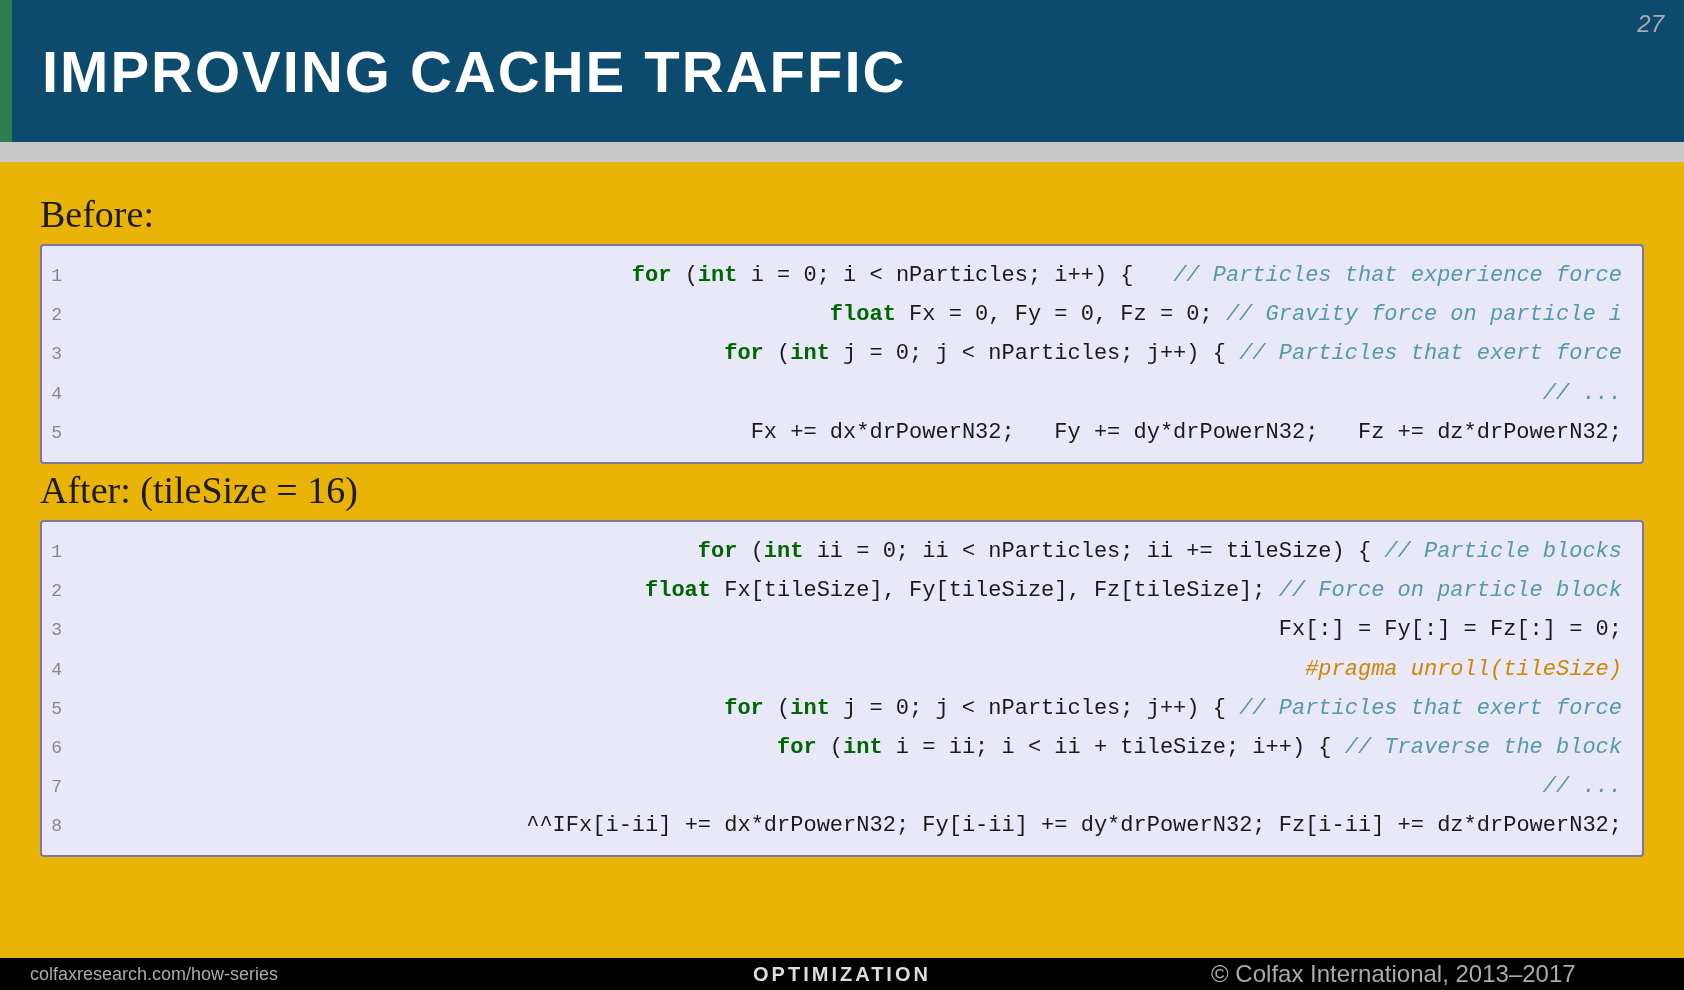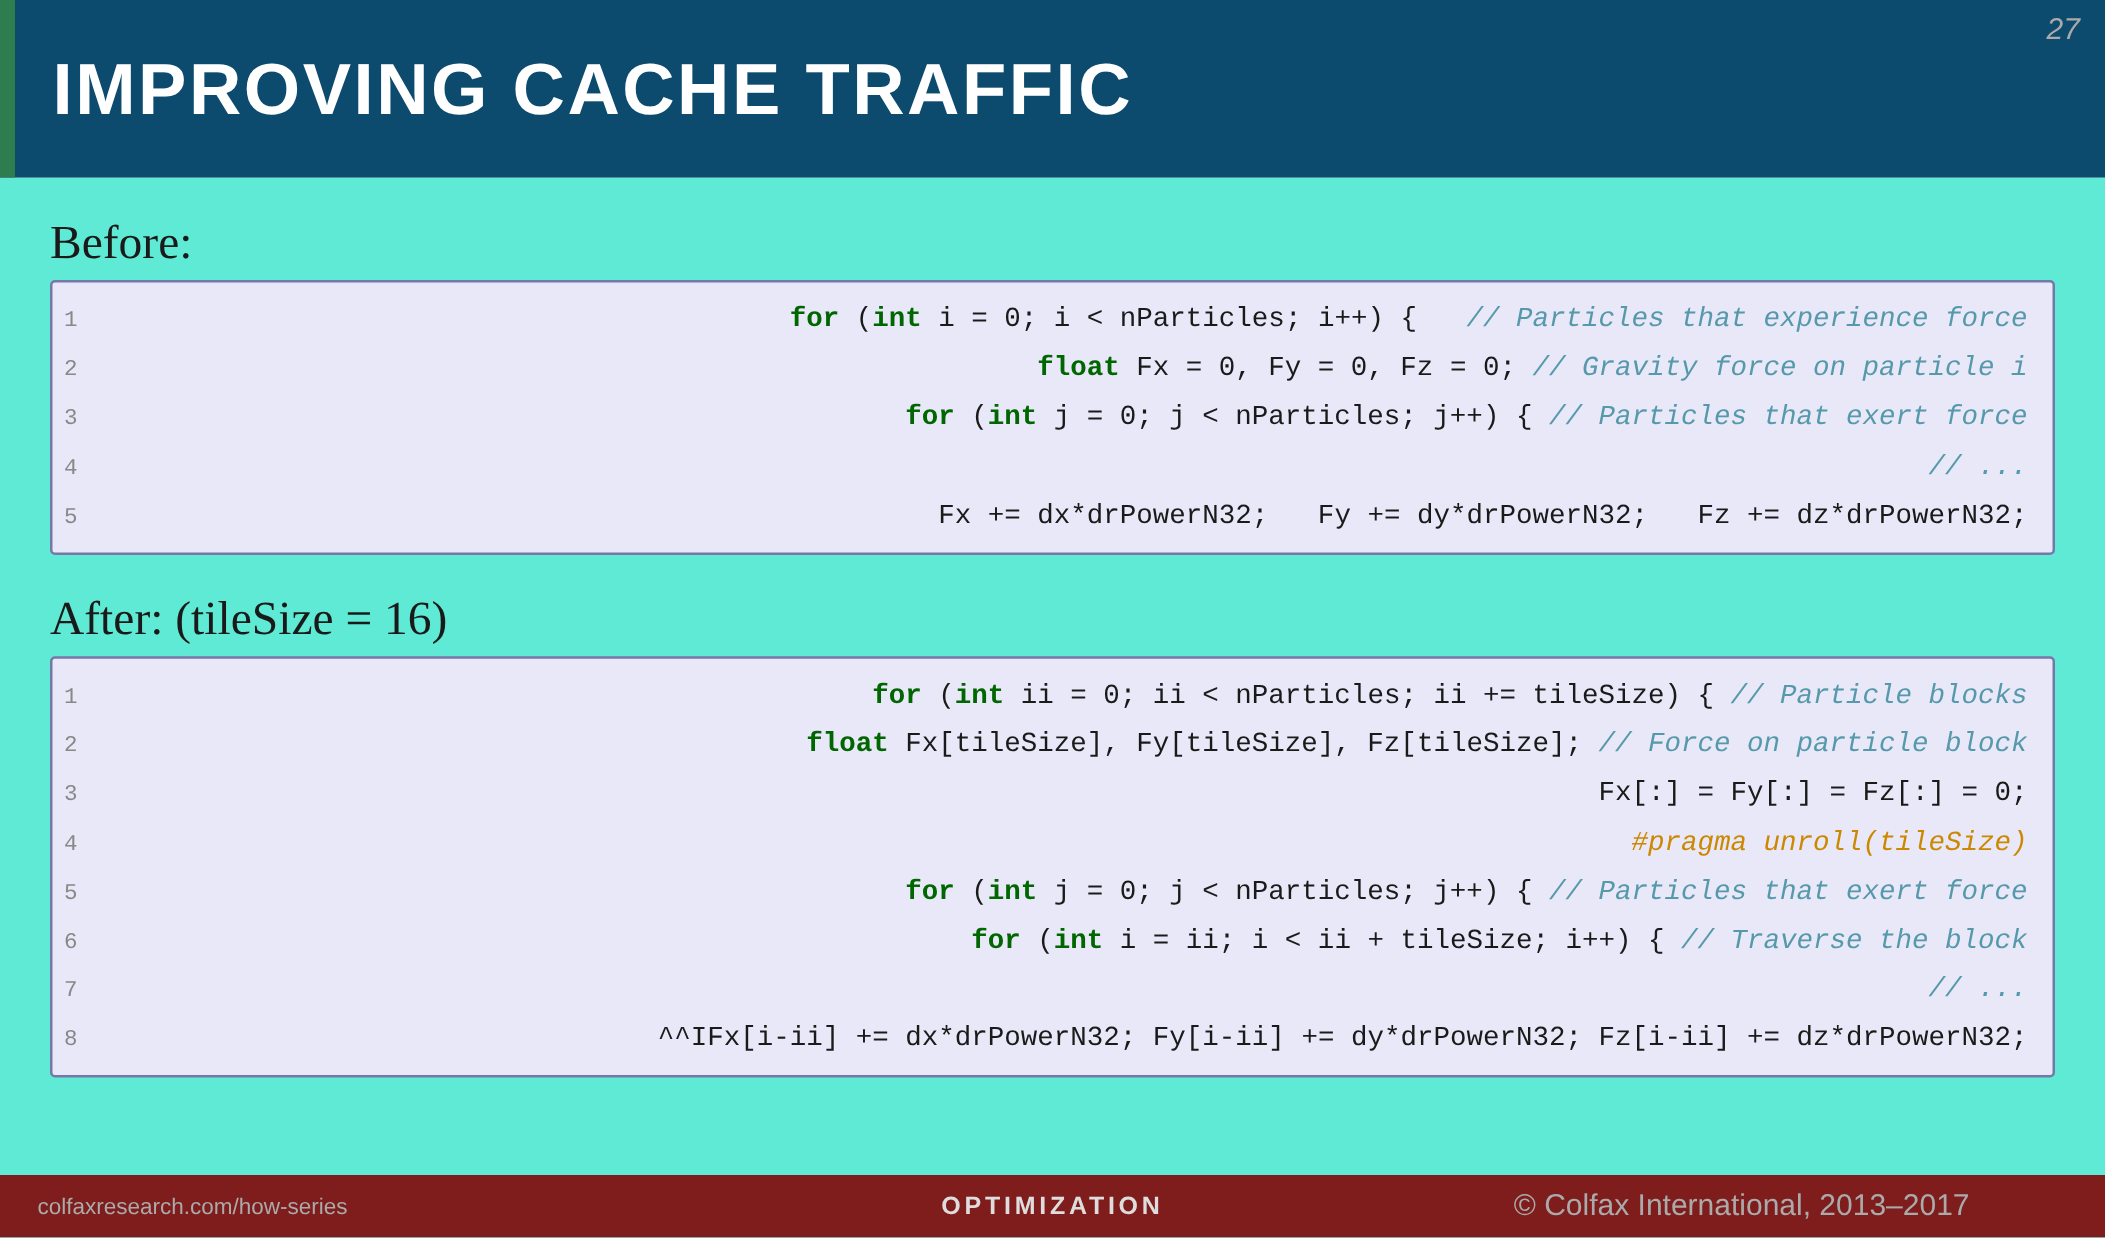--- a/index.html
+++ b/index.html
@@ -40,26 +40,27 @@
       position: absolute;
       right: 20px;
       top: 10px;
       color: #aaaaaa;
       font-size: 24px;
       font-style: italic;
     }
 
     
     .main-content {
-      background: #5eead4;
+      background: #eab308;
       flex: 1;
       padding: 30px 40px 20px 40px;
       display: flex;
       flex-direction: column;
-      gap: 29px;
+      gap: 4px;
+      margin-top: 20px;
     }
 
     .section-label {
       font-size: 38px;
       font-weight: normal;
       color: #1a1a1a;
       margin-bottom: 8px;
       font-family: Georgia, serif;
     }
 
@@ -99,22 +100,22 @@
     }
 
     
     .kw { color: #006600; font-weight: bold; } 
     .cm { color: #5599aa; font-style: italic; } 
     .pp { color: #cc8800; font-style: italic; } 
     .plain { color: #1a1a1a; }
 
     
     .footer {
-      background: #7f1d1d;
-      height: 50px;
+      background: #000000;
+      height: 32px;
       display: flex;
       align-items: center;
     }
     .footer-left {
       color: #aaaaaa;
       font-size: 18px;
       padding: 0 30px;
       flex: 1;
     }
     .footer-center {

